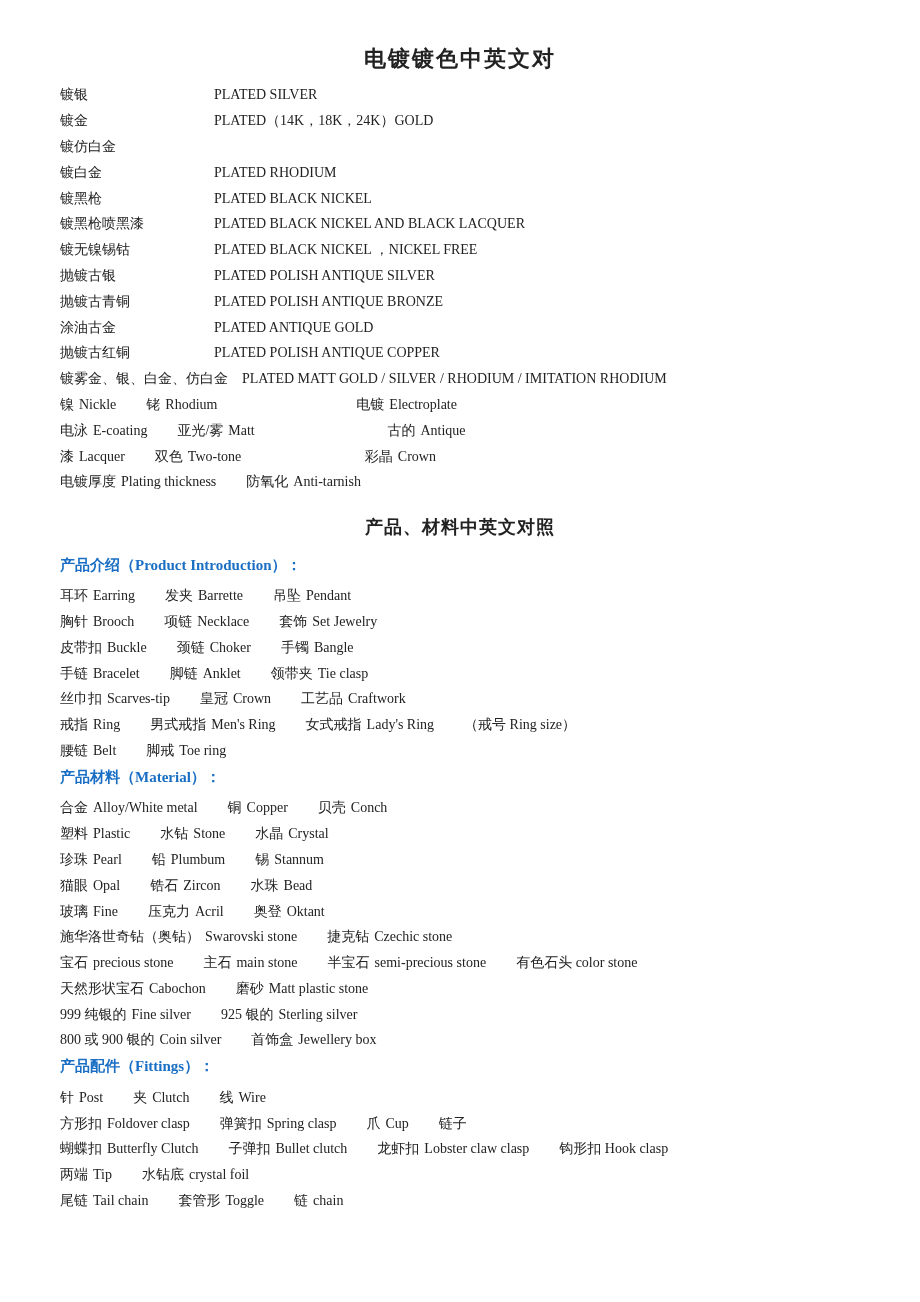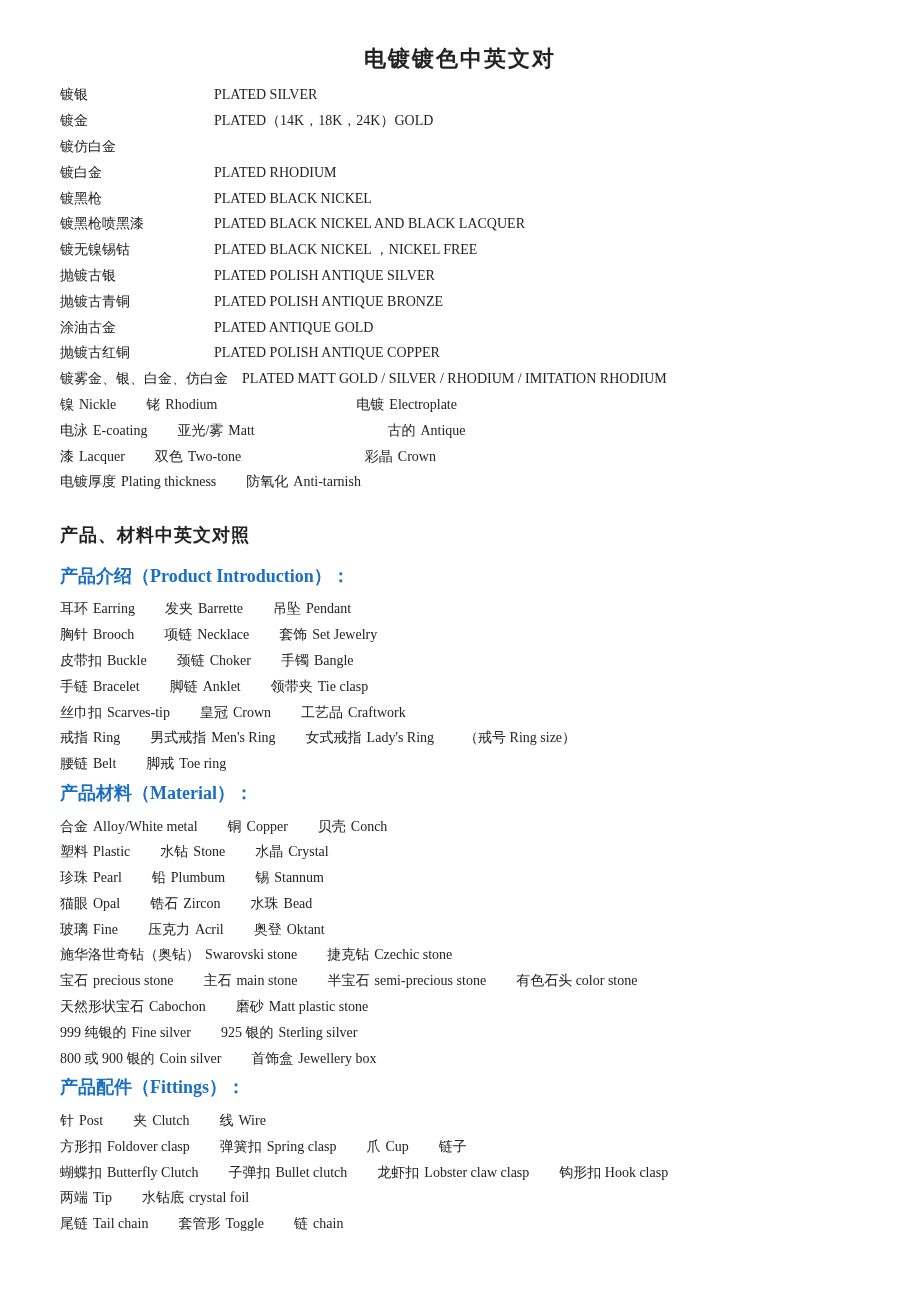--- a/index.html
+++ b/index.html
@@ -14,29 +14,29 @@
       line-height: 1.7;
     }
     .main-title {
       text-align: center;
       font-size: 22px;
       font-weight: bold;
       margin-bottom: 6px;
       letter-spacing: 2px;
     }
     .section-title {
-      text-align: left;
+      text-align: center;
       font-size: 18px;
       font-weight: bold;
-      margin: 26px 0 10px 0;
+      margin: 18px 0 10px 0;
       letter-spacing: 1px;
     }
     .subsection-title {
       color: #1a6fc4;
-      font-size: 18px;
+      font-size: 15px;
       font-weight: bold;
       margin: 0 0 6px 0;
     }
     .plating-row {
       display: flex;
       flex-wrap: wrap;
       margin-bottom: 2px;
     }
     .grid-row {
       display: flex;

